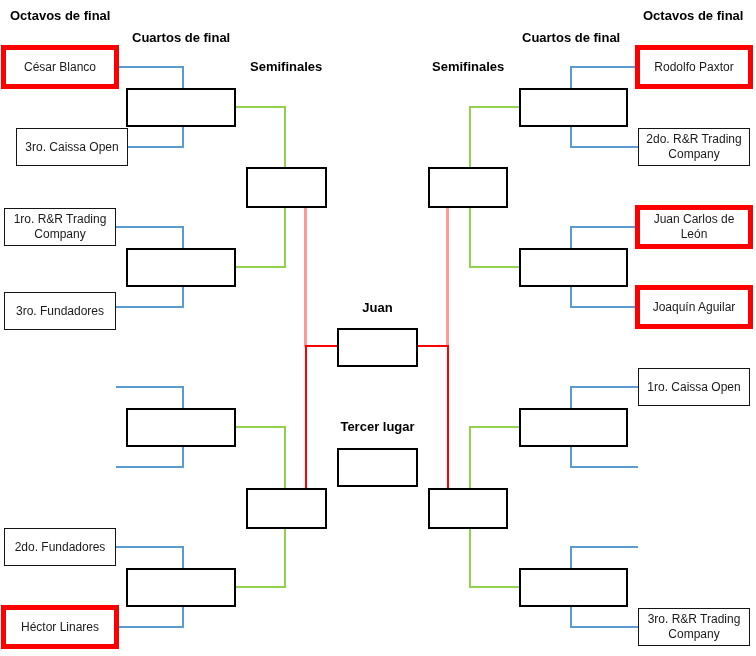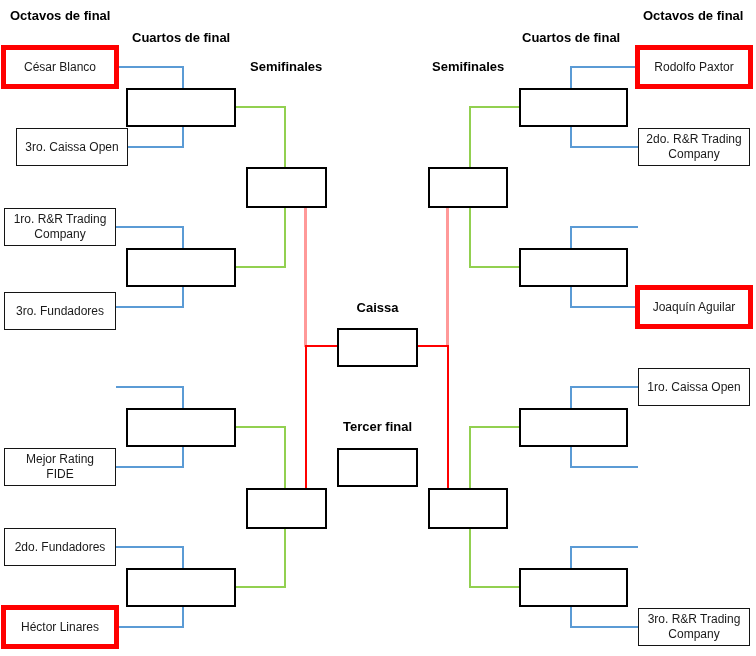--- a/index.html
+++ b/index.html
@@ -93,53 +93,53 @@
   <div class="ln pink w3" style="left:446px;top:208px;height:139px"></div>
   <div class="ln red h2" style="left:417px;top:345px;width:32px"></div>
   <div class="ln red w2" style="left:447px;top:345px;height:144px"></div>
 
   <div class="hdr" style="left:10px;top:8px">Octavos de final</div>
   <div class="hdr" style="left:132px;top:30px">Cuartos de final</div>
   <div class="hdr" style="left:250px;top:59px">Semifinales</div>
   <div class="hdr" style="left:432px;top:59px">Semifinales</div>
   <div class="hdr" style="left:522px;top:30px">Cuartos de final</div>
   <div class="hdr" style="left:643px;top:8px">Octavos de final</div>
-  <div class="hdr hdr-c" style="left:337px;top:300px">Caissa</div>
-  <div class="hdr hdr-c" style="left:337px;top:419px">Tercer final</div>
+  <div class="hdr hdr-c" style="left:337px;top:300px">Juan</div>
+  <div class="hdr hdr-c" style="left:337px;top:419px">Tercer lugar</div>
 
   <div class="entry winner" style="left:4px;top:48px">
       <span>César Blanco</span>
     </div>
   <div class="entry" style="left:16px;top:128px">
       <span>3ro. Caissa Open</span>
     </div>
   <div class="entry" style="left:4px;top:208px">
       <span>1ro. R&amp;R Trading
 Company</span>
     </div>
   <div class="entry" style="left:4px;top:292px">
       <span>3ro. Fundadores</span>
     </div>
-  <div class="entry" style="left:4px;top:448px">
-      <span>Mejor Rating
-FIDE</span>
-    </div>
   <div class="entry" style="left:4px;top:528px">
       <span>2do. Fundadores</span>
     </div>
   <div class="entry winner" style="left:638px;top:48px">
       <span>Rodolfo Paxtor</span>
     </div>
 
   <div class="entry winner" style="left:4px;top:608px">
       <span>Héctor Linares</span>
     </div>
   <div class="entry" style="left:638px;top:128px">
       <span>2do. R&amp;R Trading
 Company</span>
+    </div>
+  <div class="entry winner" style="left:638px;top:208px">
+      <span>Juan Carlos de
+León</span>
     </div>
   <div class="entry winner" style="left:638px;top:288px">
       <span>Joaquín Aguilar</span>
     </div>
   <div class="entry" style="left:638px;top:368px">
       <span>1ro. Caissa Open</span>
     </div>
   <div class="entry" style="left:638px;top:608px">
       <span>3ro. R&amp;R Trading
 Company</span>

